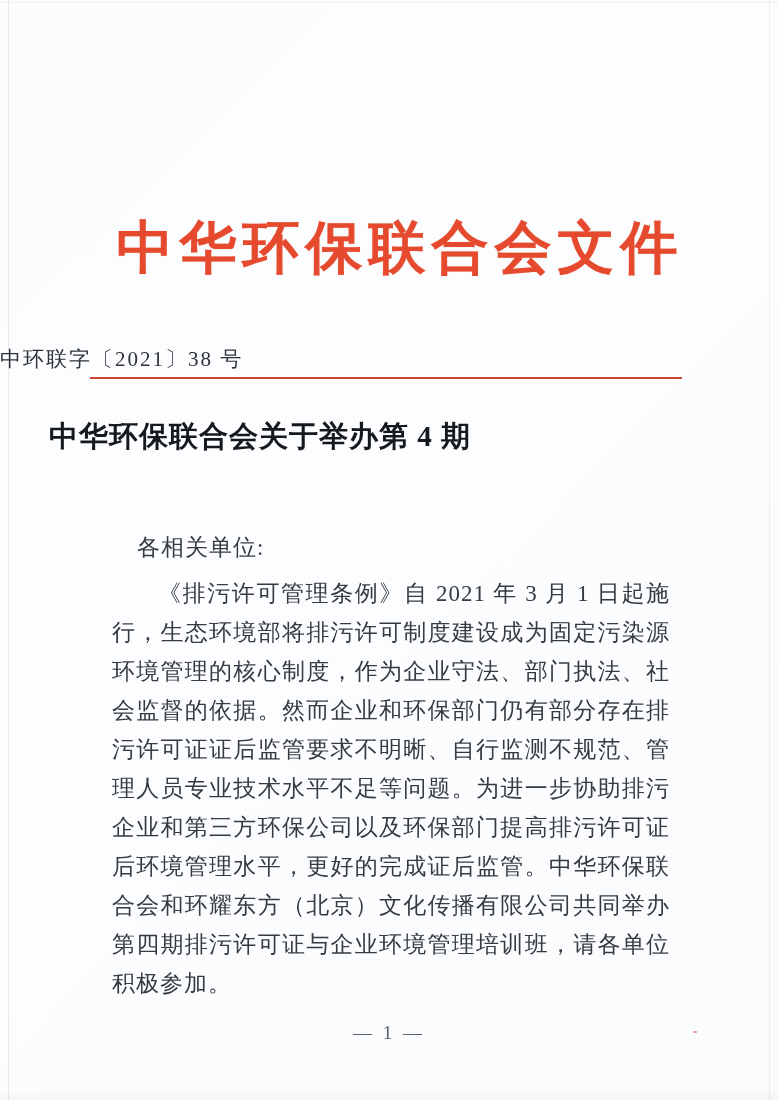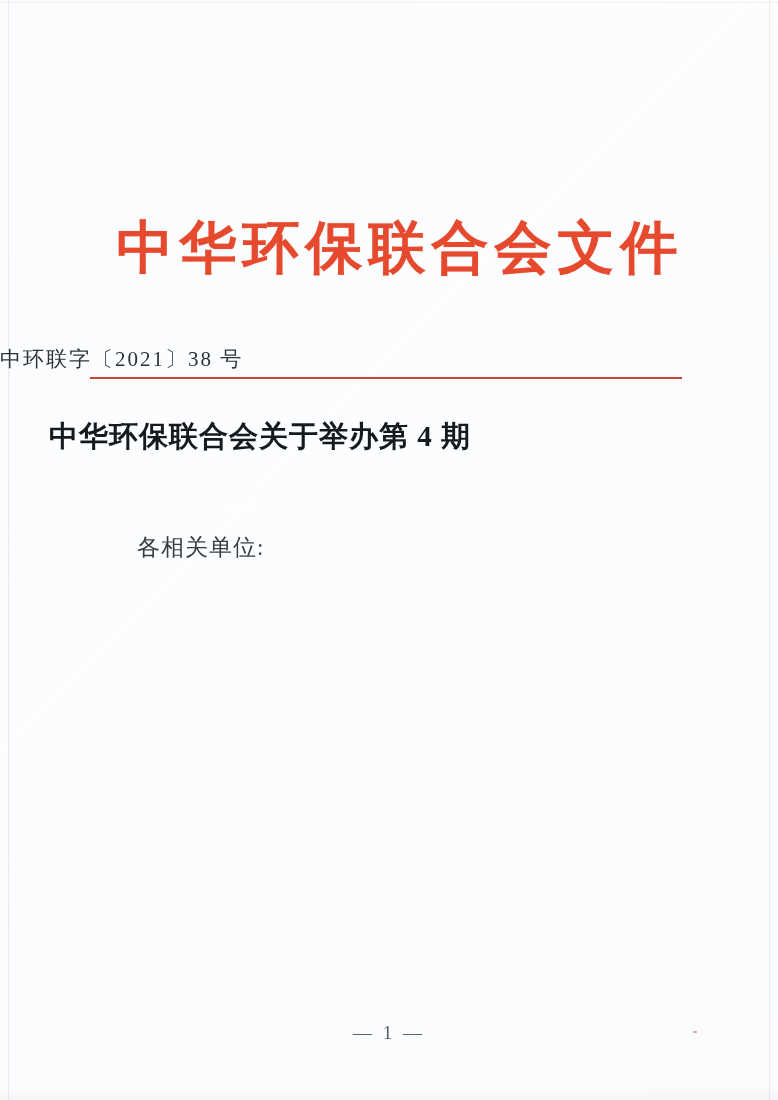--- a/index.html
+++ b/index.html
@@ -122,18 +122,19 @@
   <div class="doc-number">中环联字〔2021〕38 号</div>
 
   <div class="red-rule"></div>
 
   <div class="doc-title">
     <div>中华环保联合会关于举办第 4 期</div>
   </div>
 
   <div class="salutation">各相关单位:</div>
 
+  <div class="body-paragraph">《排污许可管理条例》自 2021 年 3 月 1 日起施行，生态环境部将排污许可制度建设成为固定污染源环境管理的核心制度，作为企业守法、部门执法、社会监督的依据。然而企业和环保部门仍有部分存在排污许可证证后监管要求不明晰、自行监测不规范、管理人员专业技术水平不足等问题。为进一步协助排污企业和第三方环保公司以及环保部门提高排污许可证后环境管理水平，更好的完成证后监管。中华环保联合会和环耀东方（北京）文化传播有限公司共同举办第四期排污许可证与企业环境管理培训班，请各单位积极参加。</div>
 
   <div class="page-number">— 1 —</div>
 
   <div class="scan-speck"></div>
 
 </div>
 
 </body></html>

